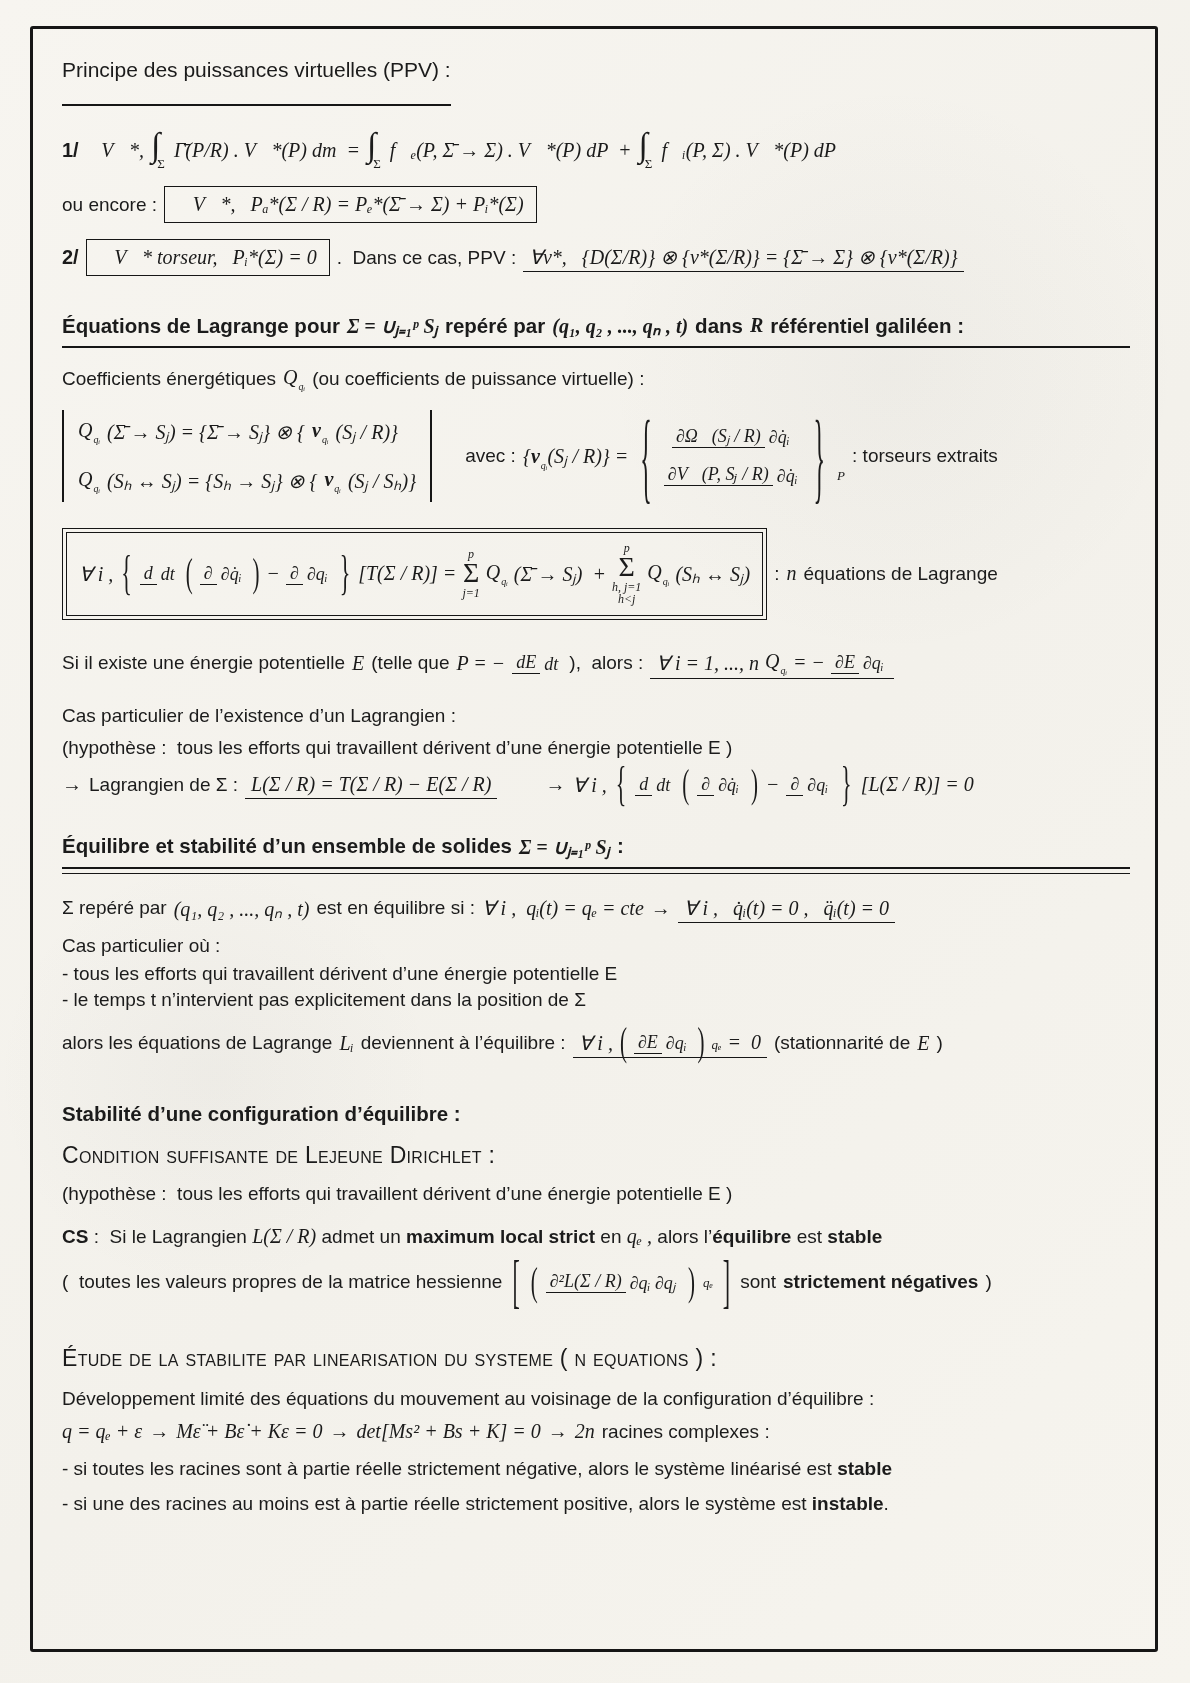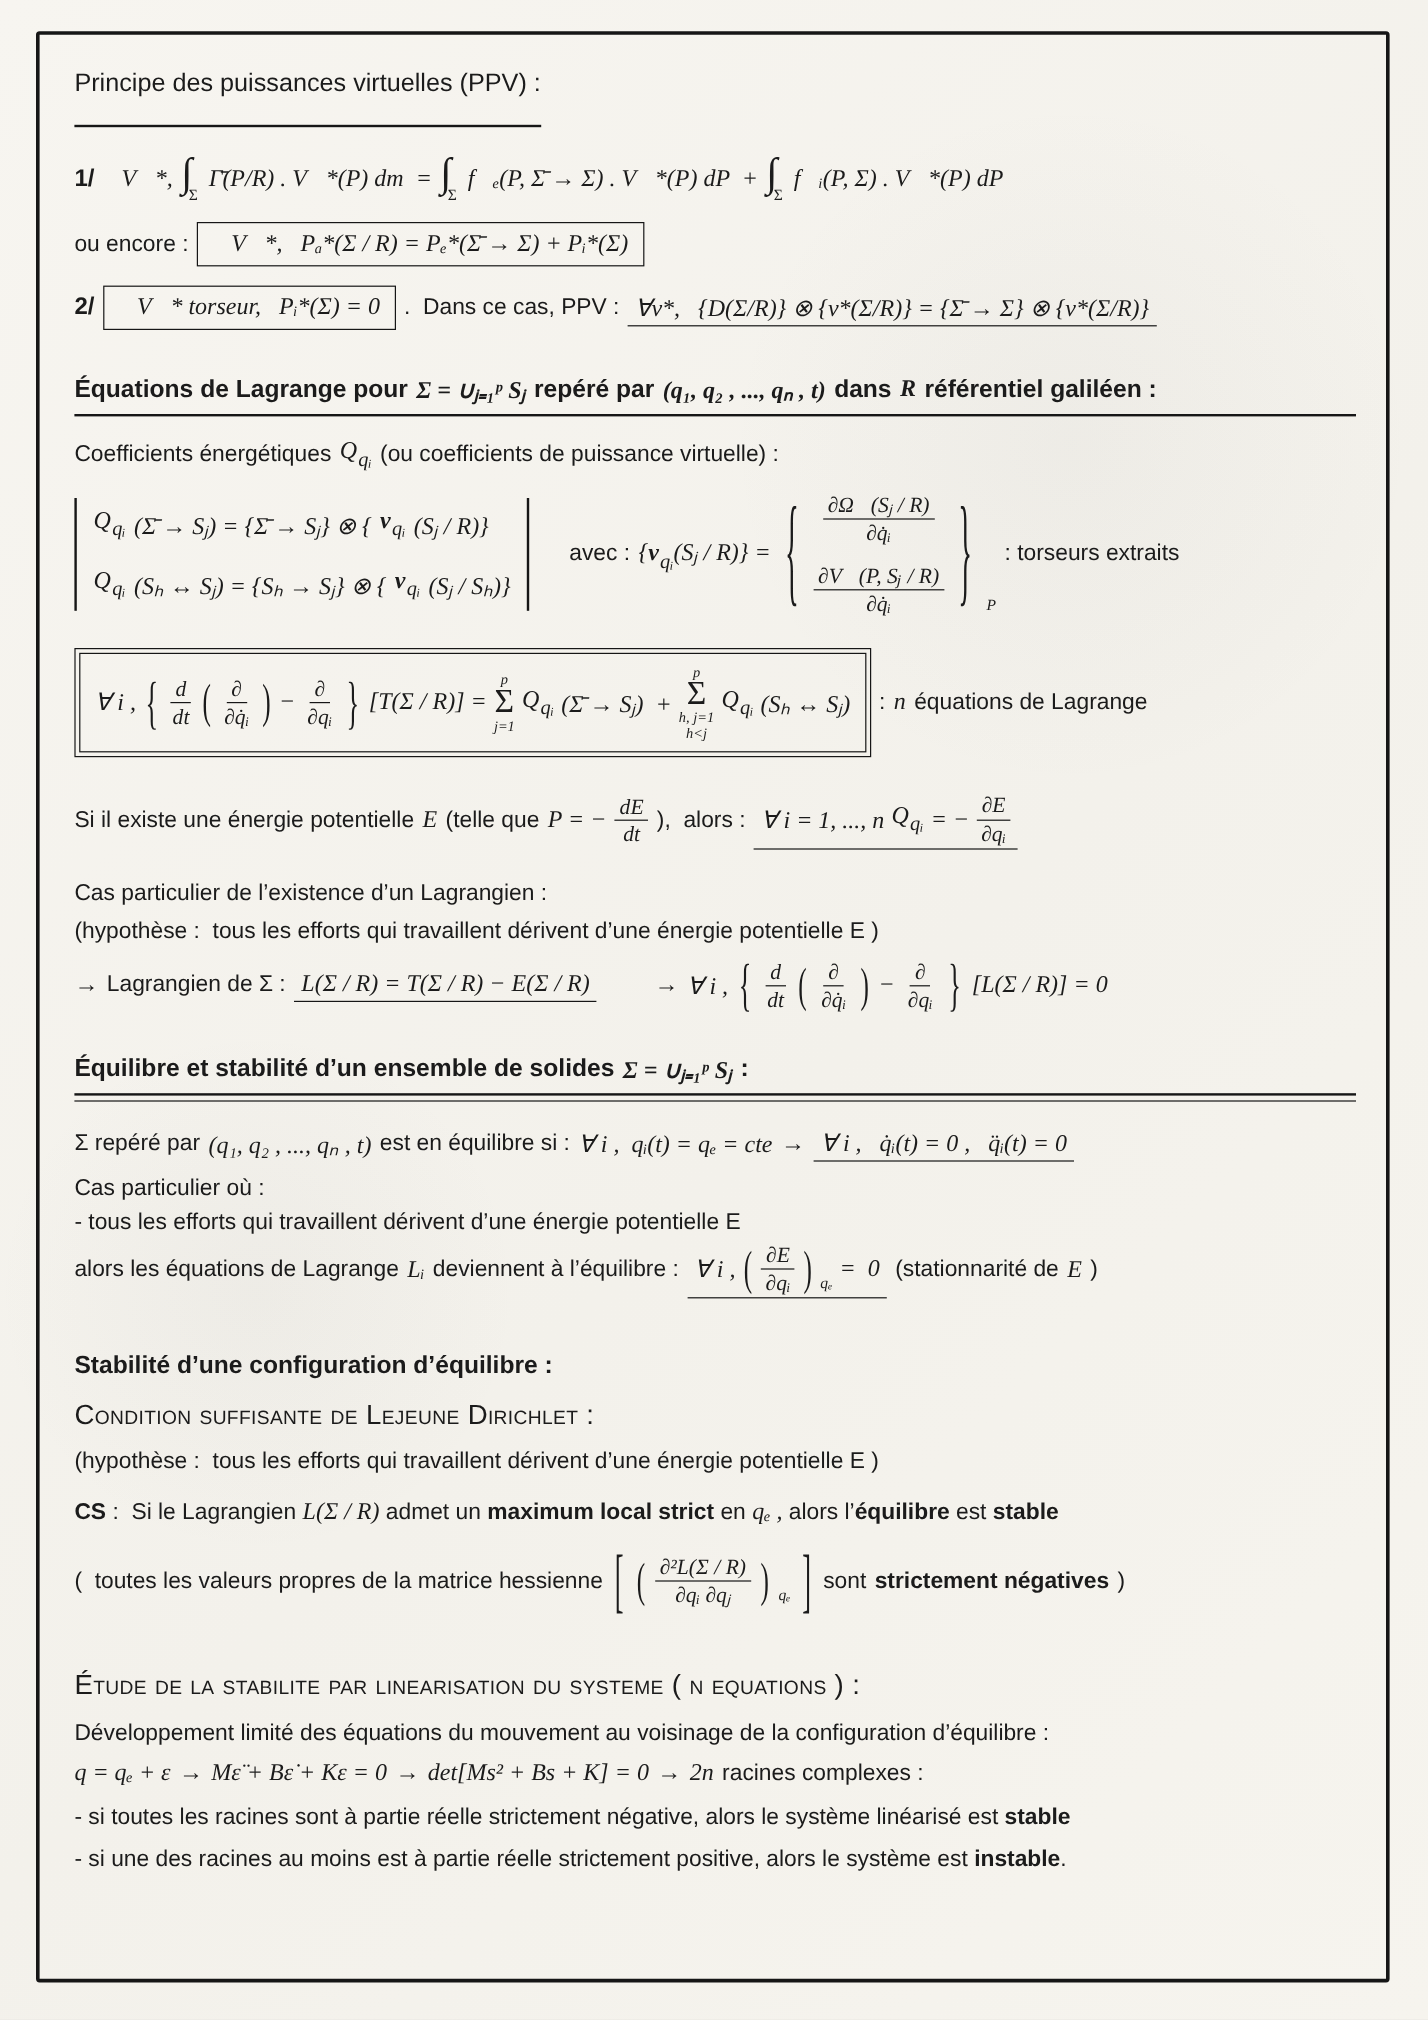--- a/index.html
+++ b/index.html
@@ -15,34 +15,34 @@
 
   .row { margin-bottom:0; }
   .frow { display:flex; align-items:center; gap:7px; flex-wrap:nowrap; }
   .inline { font-size:19px; line-height:1.5; }
 
   .t { font-size:19px; white-space:pre; }
   .m { font-family:"Liberation Serif",serif; font-style:italic; font-size:20px; white-space:pre; }
   .b { font-weight:bold; }
   .lbl { font-weight:bold; font-size:20px; }
   .qs { white-space:nowrap; }
-  .msub { font-family:"Liberation Serif",serif; font-style:italic; font-size:17px; vertical-align:-6px; margin-left:1px; white-space:pre; }
+  .msub { font-family:"Liberation Serif",serif; font-style:italic; font-size:10px; vertical-align:-6px; margin-left:1px; white-space:pre; }
   .sublow { font-family:"Liberation Serif",serif; font-style:italic; font-size:13px; align-self:flex-end; padding-bottom:2px; white-space:pre; }
 
   .h1 { display:inline-block; font-weight:normal; font-size:21px; border-bottom:2.5px solid #161616; padding-bottom:22px; }
   .h2 { font-weight:bold; font-size:20.5px; white-space:pre; }
   .hm { font-family:"Liberation Serif",serif; font-style:italic; font-weight:bold; font-size:20px; white-space:pre; }
   .hrule { border-top:2px solid #161616; margin-top:7px; }
   .hrule2 { border-top:2px solid #161616; border-bottom:1.8px solid #161616; height:7px; margin-top:7px; }
 
   .boxed { display:inline-flex; align-items:flex-end; gap:6px; border:1.8px solid #161616; padding:6px 12px; }
   .dboxed { display:inline-flex; align-items:center; gap:6px; border:1.6px solid #161616; outline:1.6px solid #161616; outline-offset:3px; padding:9px 12px; margin:4px; }
   .ulg { display:inline-flex; align-items:center; gap:6px; border-bottom:1.8px solid #161616; padding:2px 6px 2px; }
 
-  .frac { display:inline-flex; flex-direction:column; align-items:center; font-family:"Liberation Serif",serif; font-style:italic; font-size:18px; line-height:1.12; }
+  .frac { display:inline-flex; align-items:center; font-family:"Liberation Serif",serif; font-style:italic; font-size:18px; line-height:1.12; }
   .frac .fn { display:block; border-bottom:1.5px solid #161616; padding:0 4px 1px; text-align:center; white-space:pre; }
   .frac .fd { display:block; padding:1px 4px 0; text-align:center; white-space:pre; }
 
   .intg { font-family:"Liberation Serif",serif; font-size:34px; font-style:normal; line-height:1; }
   .isub { font-family:"Liberation Serif",serif; font-size:13px; font-style:normal; vertical-align:-12px; margin-left:-3px; margin-right:2px; }
 
   .bigop { display:inline-flex; flex-direction:column; align-items:center; line-height:1; font-family:"Liberation Serif",serif; }
   .bigop .lt { font-size:12px; font-style:italic; }
   .bigop .op { font-size:28px; font-style:normal; line-height:.95; }
   .bigop .lb { font-size:12px; font-style:italic; text-align:center; line-height:1.05; }
@@ -275,20 +275,23 @@
           <span class="m">∀ i ,   q̇ᵢ(t) = 0 ,   q̈ᵢ(t) = 0</span>
         </span>
     </div>
 
     <div class="row mb6">
       <span class="t">Cas particulier où :</span>
     </div>
     <div class="row mb4">
       <span class="t">- tous les efforts qui travaillent dérivent d’une énergie potentielle E</span>
     </div>
+    <div class="row mb18">
+      <span class="t">- le temps t n’intervient pas explicitement dans la position de Σ</span>
+    </div>
 
     <div class="row frow mb44">
       <span class="t">alors les équations de Lagrange</span>
       <span class="m">Lᵢ</span>
       <span class="t">deviennent à l’équilibre :</span>
       <span class="ulg">
         <span class="m">∀ i ,</span>
         <span class="brc">(</span>
         <span class="frac">
             <span class="fn">∂E</span>

